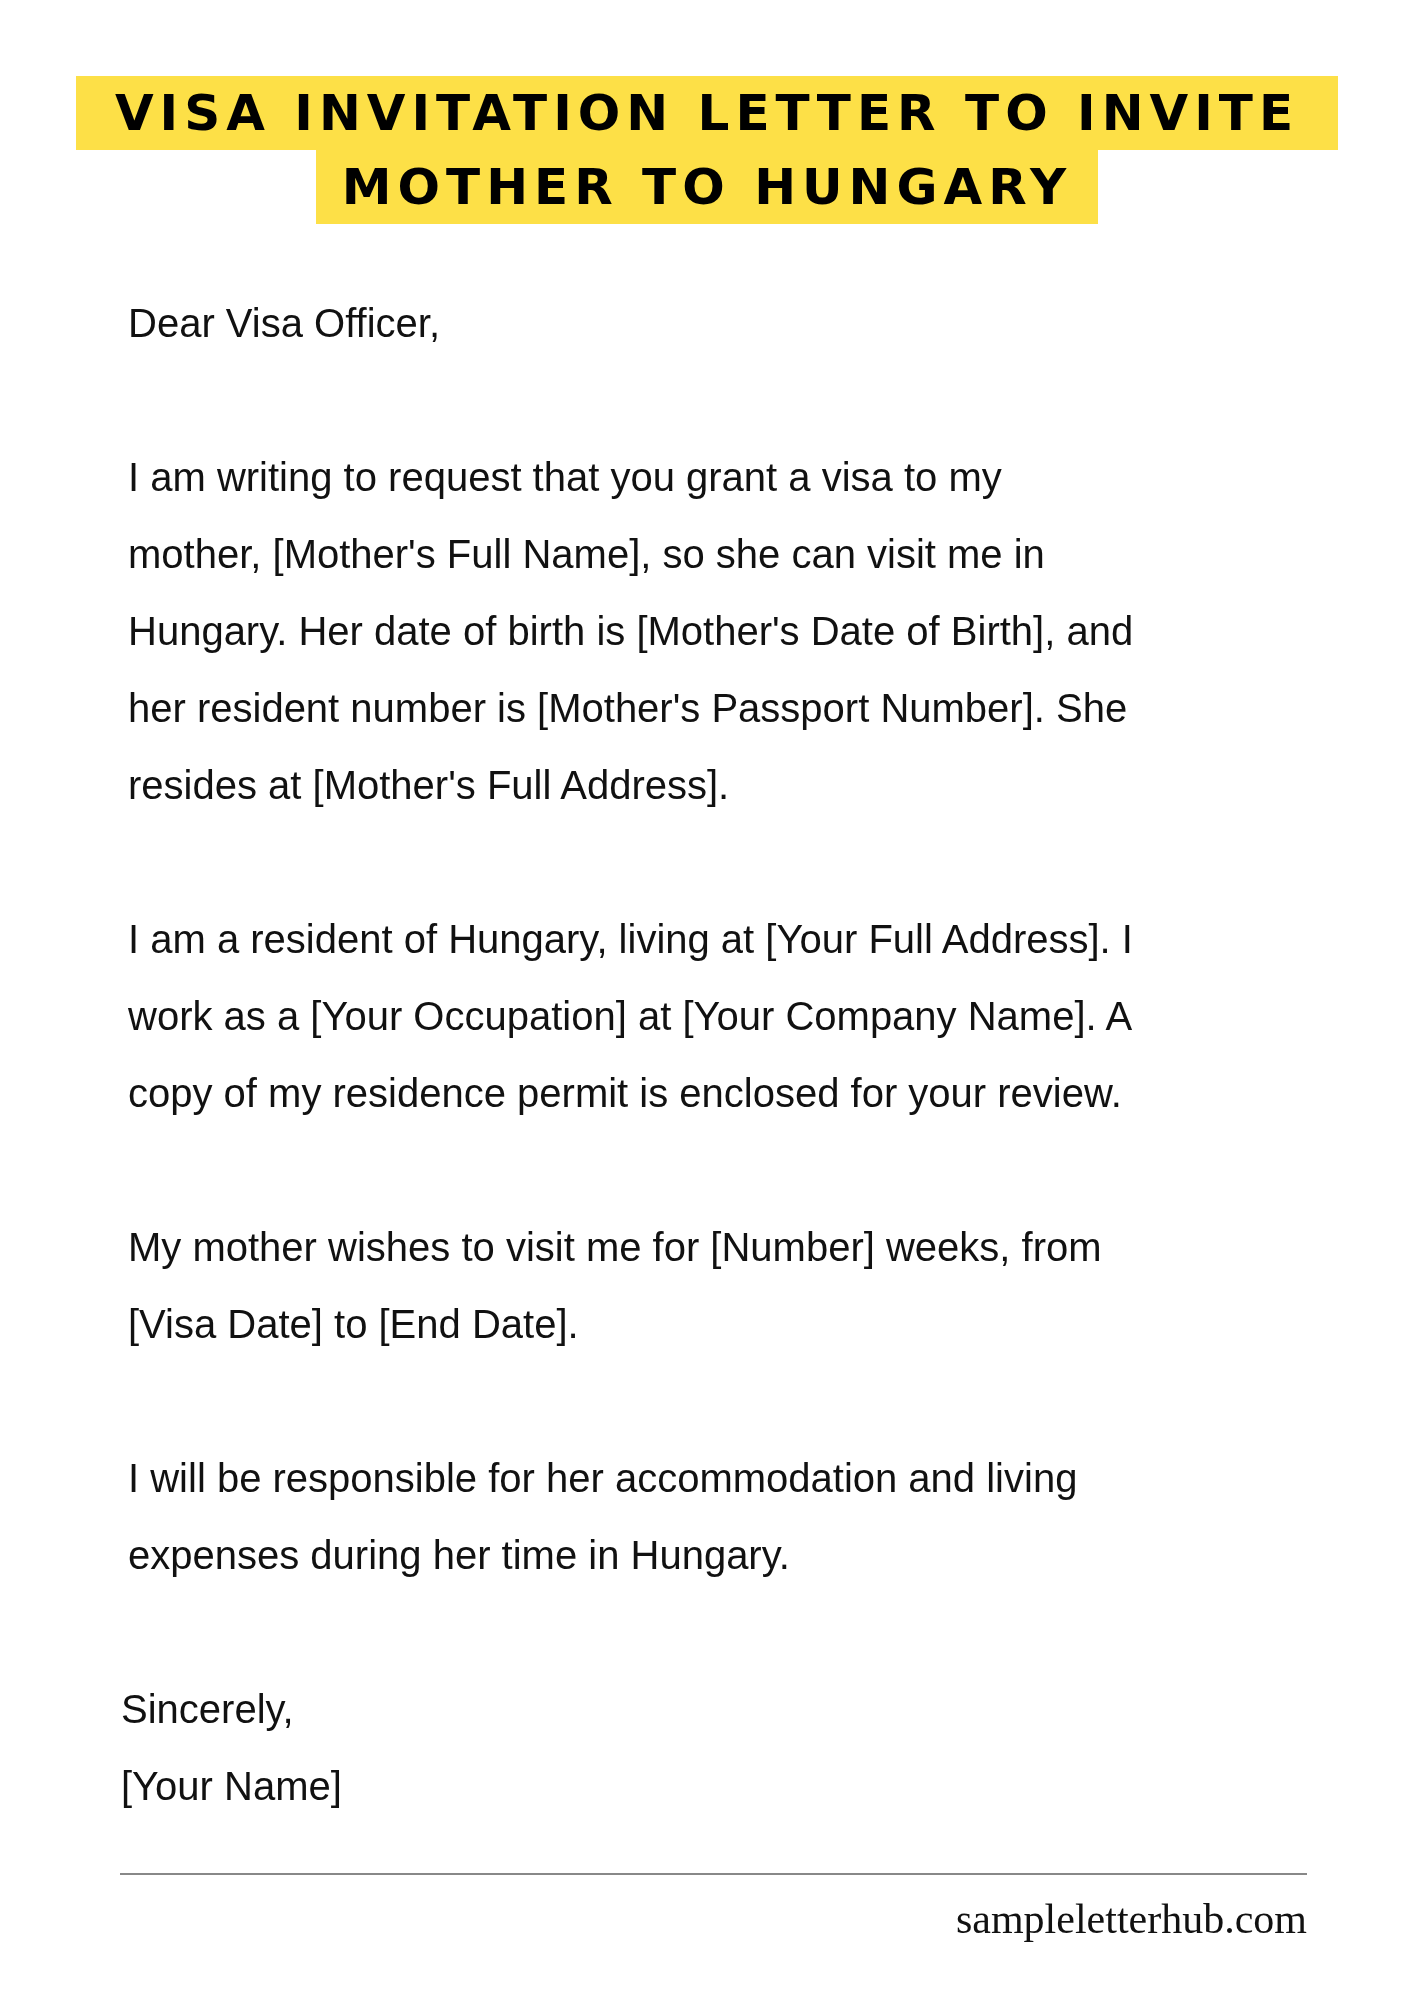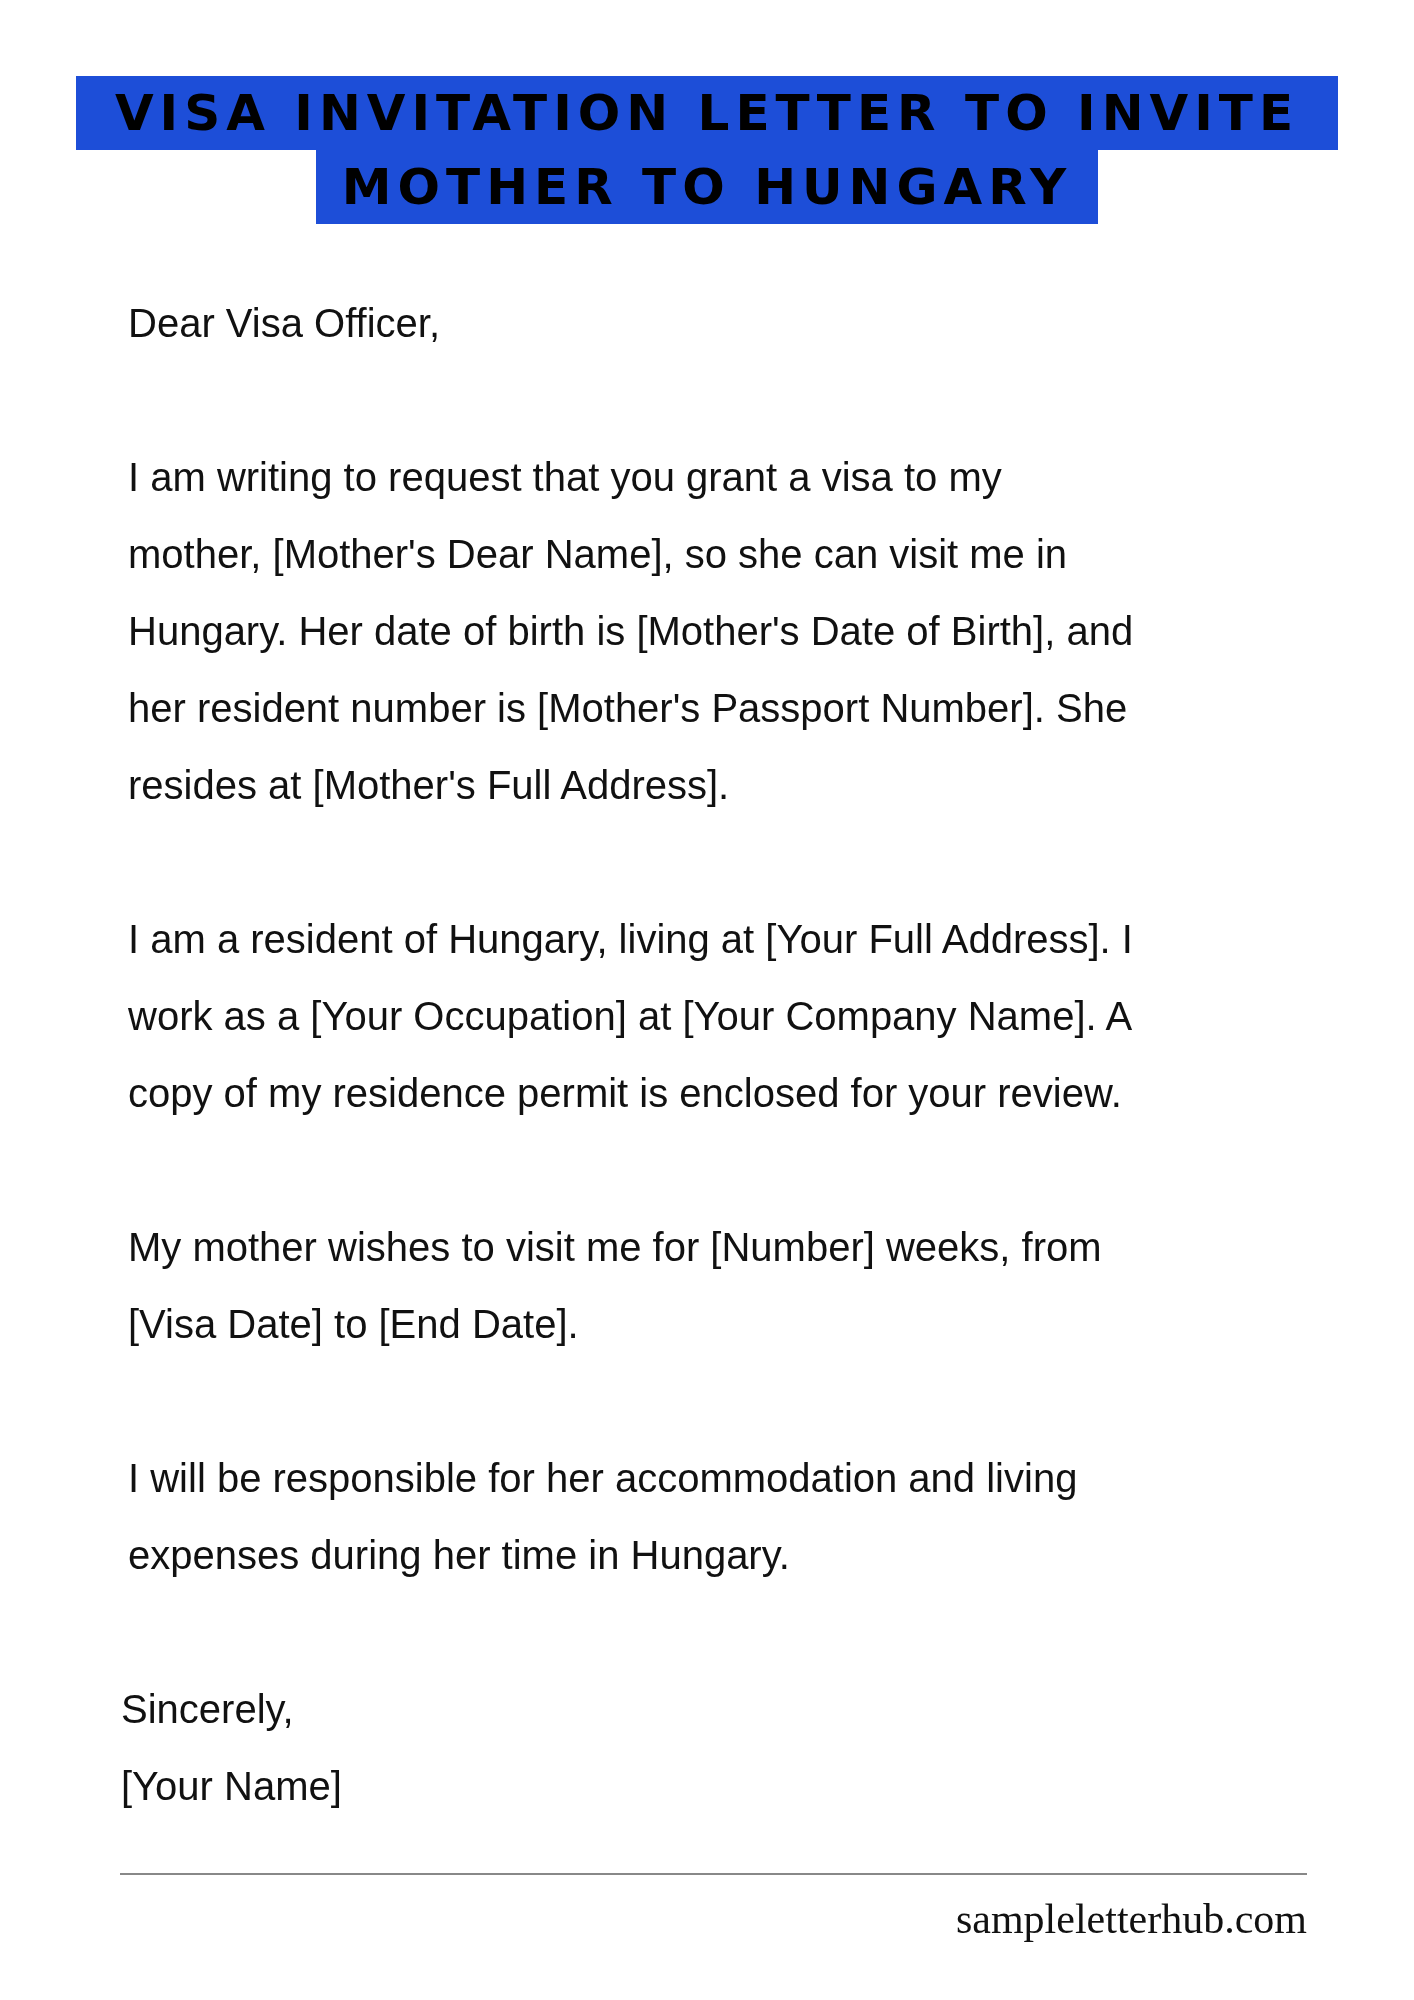--- a/index.html
+++ b/index.html
@@ -1,19 +1,19 @@
 <!DOCTYPE html>
 <html><head>
 <meta charset="utf-8">
 <style>
   html, body { margin:0; padding:0; background:#ffffff; }
   body { width:1414px; height:2000px; position:relative; overflow:hidden;
          font-family:"Liberation Sans", "DejaVu Sans", sans-serif; color:#111; }
   .title-wrap { position:absolute; left:0; top:76px; width:1414px; text-align:center; }
-  .title-line { display:inline-block; background:#1d4ed8; font-family:"DejaVu Sans", sans-serif;
+  .title-line { display:inline-block; background:#fde047; font-family:"DejaVu Sans", sans-serif;
     font-weight:bold; font-size:50px; letter-spacing:6px; line-height:74px; padding:0 6px; color:#000; }
   .title-line.l1 { width:1250px; }
   .title-line.l2 { width:770px; }
   .body { position:absolute; left:120px; top:285px; width:1250px; font-size:40px; line-height:77px; }
   .para { margin:0 0 77px 8px; }
   .line { display:block; white-space:nowrap; }
   .divider { position:absolute; left:120px; top:1873px; width:1187px; height:2px; background:#888; }
   .footer { position:absolute; right:107px; top:1895px; font-family:"Liberation Serif", "DejaVu Serif", serif;
     font-size:42px; color:#111; }
 </style>
@@ -24,21 +24,21 @@
   <span class="title-line l1">VISA INVITATION LETTER TO INVITE</span><br>
   <span class="title-line l2">MOTHER TO HUNGARY</span>
 </div>
 
 <div class="body">
   <p class="para">
     <span class="line">Dear Visa Officer,</span>
   </p>
   <p class="para">
     <span class="line">I am writing to request that you grant a visa to my</span>
-    <span class="line">mother, [Mother's Dear Name], so she can visit me in</span>
+    <span class="line">mother, [Mother's Full Name], so she can visit me in</span>
     <span class="line">Hungary. Her date of birth is [Mother's Date of Birth], and</span>
     <span class="line">her resident number is [Mother's Passport Number]. She</span>
     <span class="line">resides at [Mother's Full Address].</span>
   </p>
   <p class="para">
     <span class="line">I am a resident of Hungary, living at [Your Full Address]. I</span>
     <span class="line">work as a [Your Occupation] at [Your Company Name]. A</span>
     <span class="line">copy of my residence permit is enclosed for your review.</span>
   </p>
   <p class="para">

